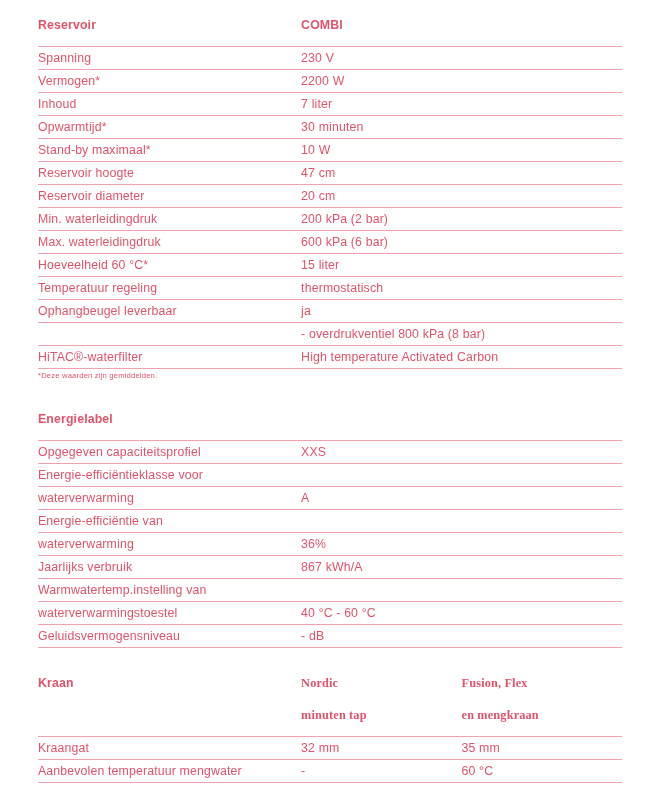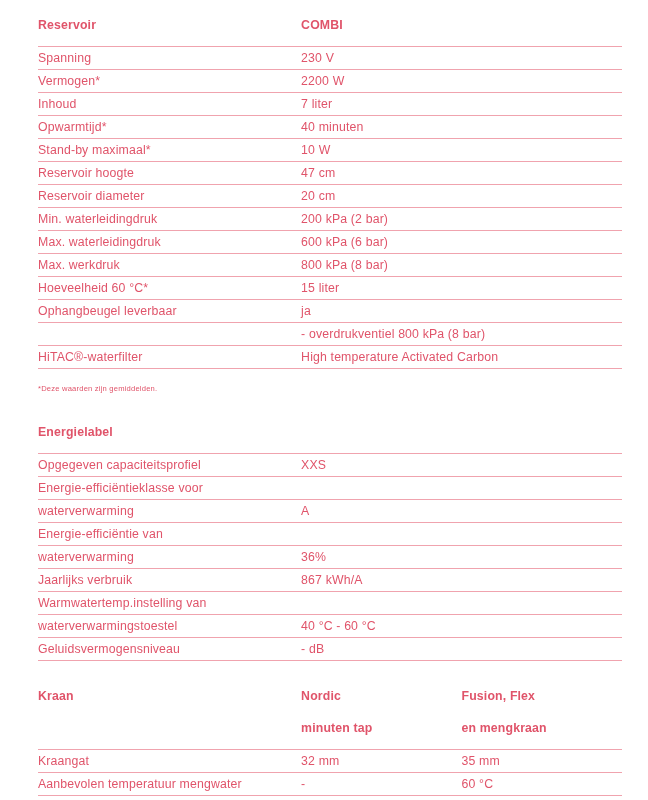--- a/index.html
+++ b/index.html
@@ -41,26 +41,26 @@
   }
   table.spec tr.noline td {
     border-bottom: none;
   }
   .col-label { width: 246px; }
   .col-v1 { width: 150px; }
   .col-v2 { width: 150px; }
   .footnote {
     font-size: 7.6px;
     color: #e0546a;
-    margin: 15px 0 0 0;
+    margin: 2px 0 0 0;
     letter-spacing: 0.2px;
   }
   .gap-big { height: 28px; }
   .gap-mid { height: 24px; }
-  .twoline { line-height: 14px; }
+  .twoline { line-height: 14px; font-family: Liberation Serif, serif; }
 </style>
 </head>
 <body>
 
 <div class="page">
 
   <table class="spec">
     <colgroup>
       <col class="col-label">
         <col class="col-v1">
@@ -78,21 +78,21 @@
       <tr>
         <td>Vermogen*</td>
         <td colspan="2">2200 W</td>
       </tr>
       <tr>
         <td>Inhoud</td>
         <td colspan="2">7 liter</td>
       </tr>
       <tr>
         <td>Opwarmtijd*</td>
-        <td colspan="2">40 minuten</td>
+        <td colspan="2">30 minuten</td>
       </tr>
       <tr>
         <td>Stand-by maximaal*</td>
         <td colspan="2">10 W</td>
       </tr>
       <tr>
         <td>Reservoir hoogte</td>
         <td colspan="2">47 cm</td>
       </tr>
       <tr>
@@ -101,26 +101,26 @@
       </tr>
       <tr>
         <td>Min. waterleidingdruk</td>
         <td colspan="2">200 kPa (2 bar)</td>
       </tr>
       <tr>
         <td>Max. waterleidingdruk</td>
         <td colspan="2">600 kPa (6 bar)</td>
       </tr>
       <tr>
-        <td>Max. werkdruk</td>
-        <td colspan="2">800 kPa (8 bar)</td>
-      </tr>
-      <tr>
         <td>Hoeveelheid 60 °C*</td>
         <td colspan="2">15 liter</td>
+      </tr>
+      <tr>
+        <td>Temperatuur regeling</td>
+        <td colspan="2">thermostatisch</td>
       </tr>
       <tr>
         <td>Ophangbeugel leverbaar</td>
         <td colspan="2">ja</td>
       </tr>
       <tr>
         <td></td>
         <td colspan="2">- overdrukventiel 800 kPa (8 bar)</td>
       </tr>
       <tr>

